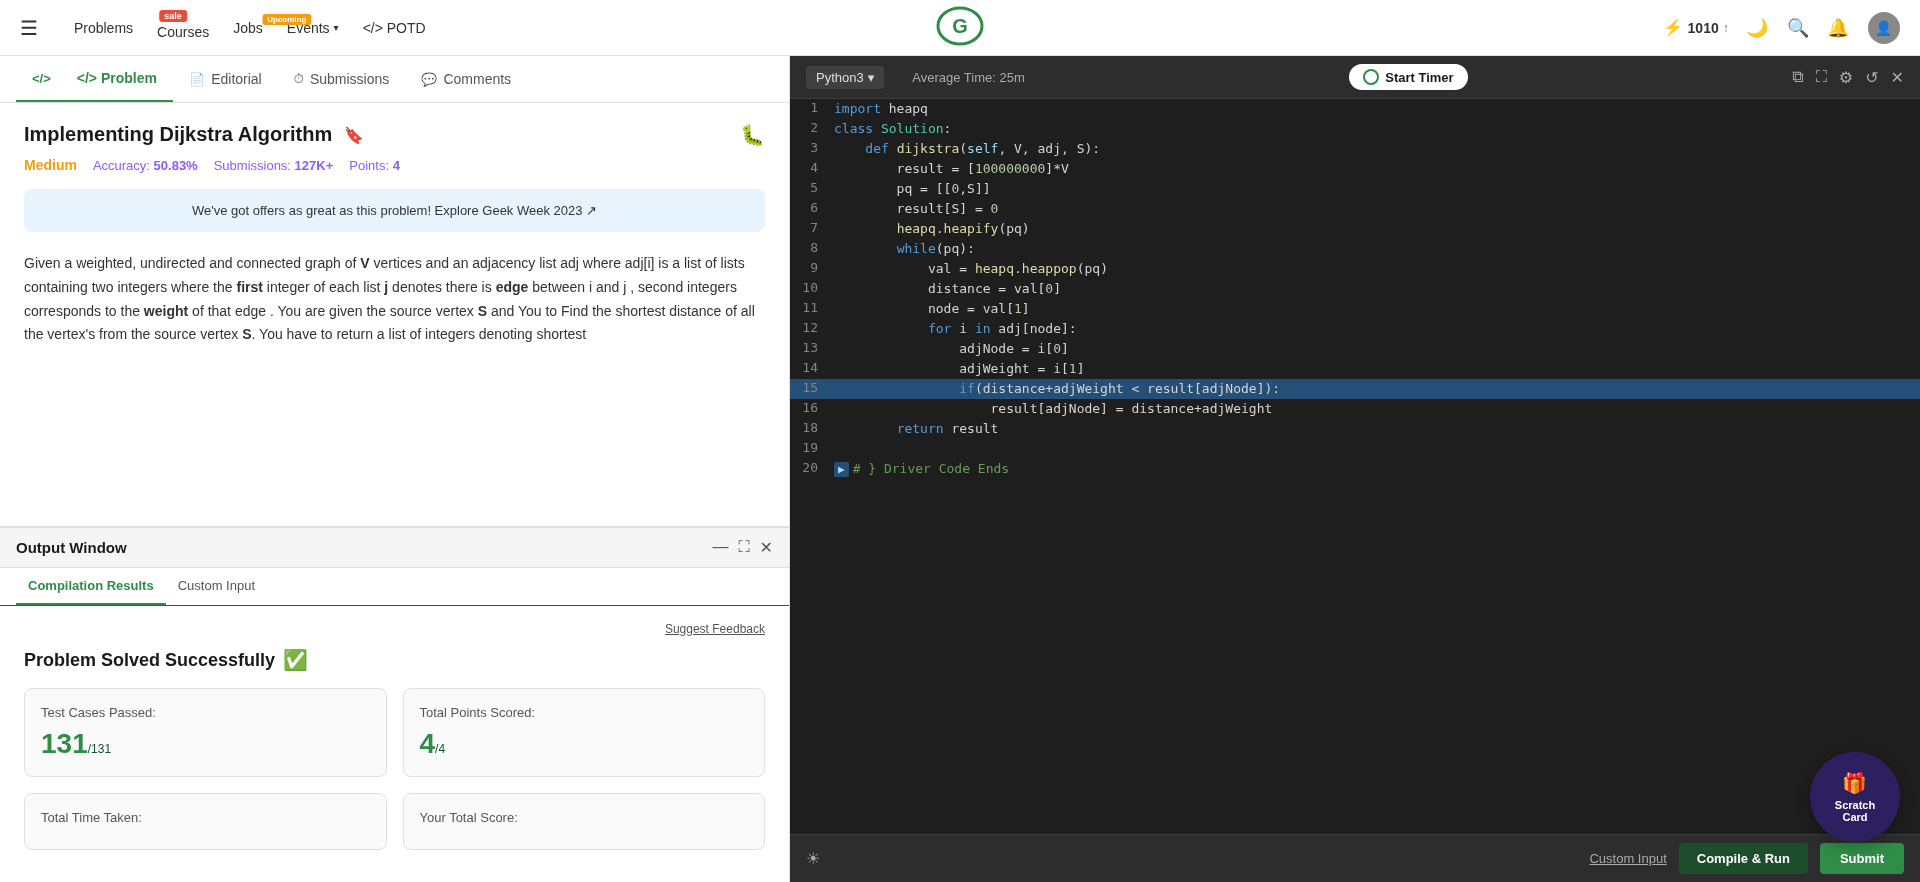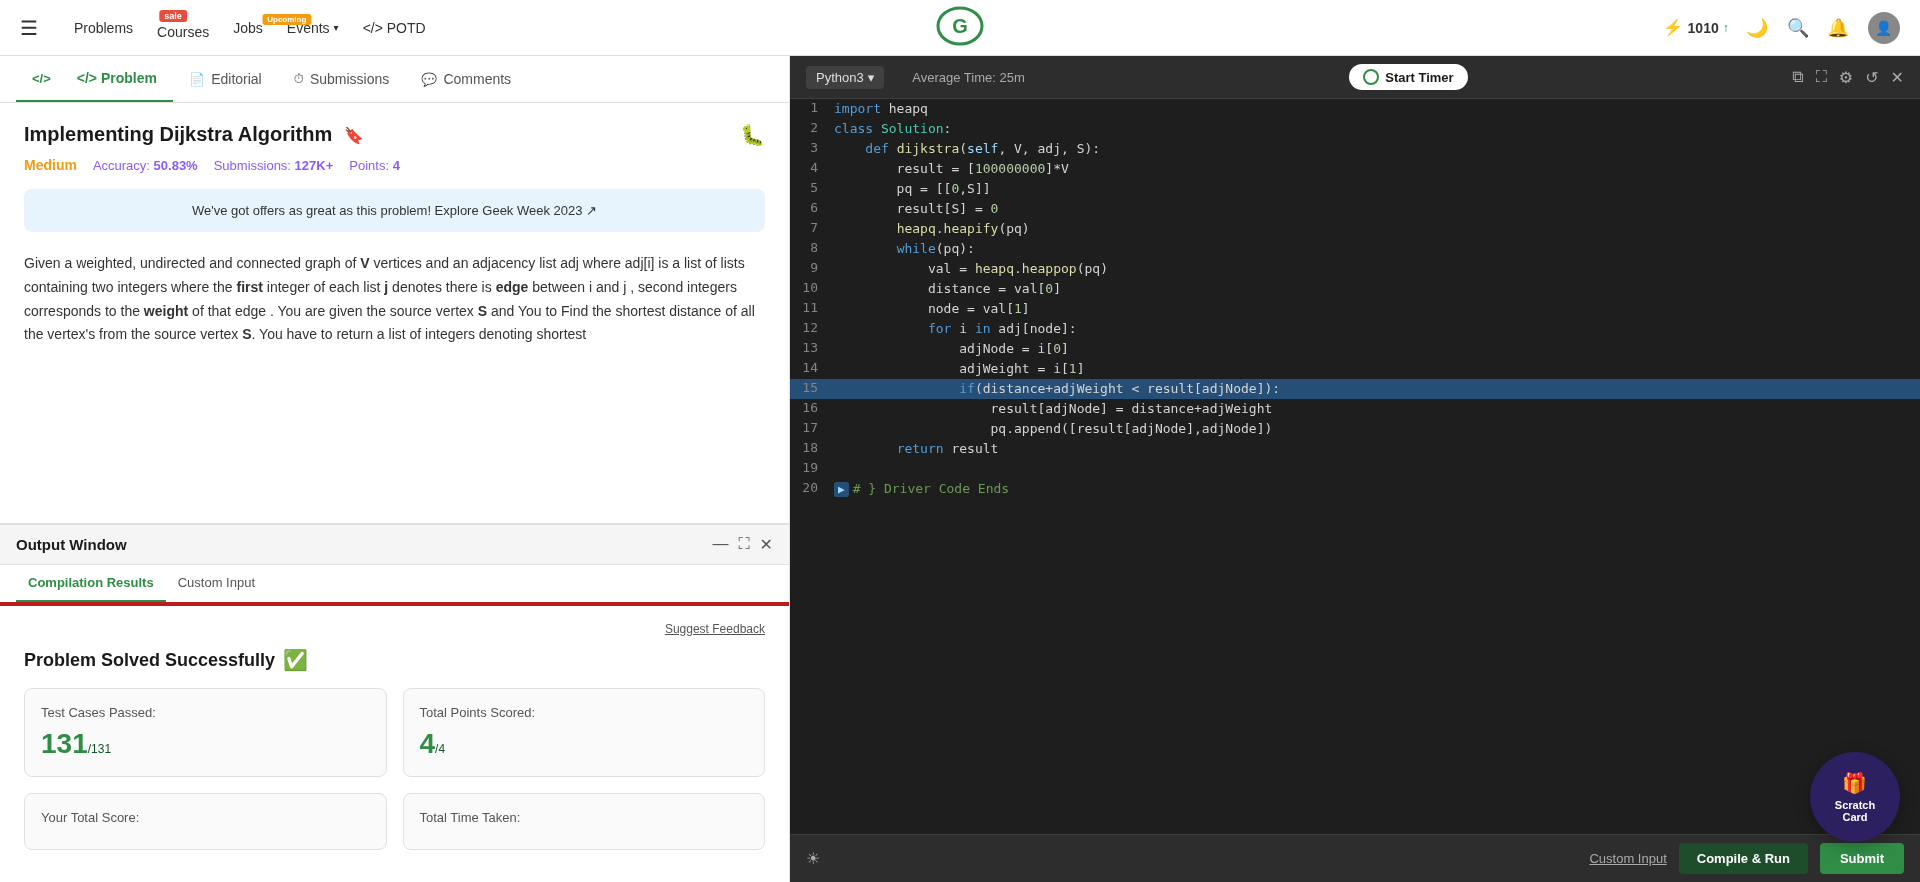--- a/index.html
+++ b/index.html
@@ -50,21 +50,21 @@
     .problem-meta { display: flex; align-items: center; gap: 16px; margin-bottom: 16px; }
     .difficulty { color: #f39c12; font-weight: 700; font-size: 14px; }
     .meta-item { font-size: 13px; color: #8b5cf6; }
     .meta-bold { font-weight: 600; }
     .promo-banner { background: #e8f4fd; border-radius: 8px; padding: 14px 20px; text-align: center; font-size: 13px; color: #333; margin-bottom: 20px; cursor: pointer; }
     .problem-desc { font-size: 14px; line-height: 1.7; color: #333; }
     .output-header { display: flex; align-items: center; justify-content: space-between; padding: 10px 16px; border-bottom: 1px solid #e0e0e0; background: #f5f5f5; }
     .output-title { font-size: 15px; font-weight: 700; color: #1a1a1a; }
     .output-controls { display: flex; gap: 10px; }
     .output-ctrl { font-size: 16px; color: #555; cursor: pointer; }
-    .output-tabs { display: flex; padding: 0 16px; border-bottom: 4px solid #b91c1c; }
+    .output-tabs { display: flex; padding: 0 16px; border-bottom: 1px solid #b91c1c; }
     .output-tab { padding: 10px 12px; font-size: 13px; color: #555; cursor: pointer; }
     .output-tab.active { color: #2f8d46; border-bottom: 2px solid #2f8d46; font-weight: 600; }
     .output-body { padding: 16px 24px; overflow-y: auto; max-height: 280px; }
     .suggest-feedback { text-align: right; font-size: 12px; color: #555; text-decoration: underline; cursor: pointer; margin-bottom: 12px; }
     .success-header { display: flex; align-items: center; gap: 8px; font-size: 18px; font-weight: 700; color: #1a1a1a; margin-bottom: 16px; }
     .success-icon { color: #2f8d46; font-size: 20px; }
     .results-grid { display: grid; grid-template-columns: 1fr 1fr; gap: 16px; margin-bottom: 16px; }
     .result-card { border: 1px solid #e0e0e0; border-radius: 8px; padding: 16px; background: #fafafa; }
     .result-label { font-size: 13px; color: #555; margin-bottom: 8px; }
     .result-value-large { font-size: 28px; font-weight: 700; color: #2f8d46; }
@@ -262,24 +262,24 @@
           <div class="result-card">
             <div class="result-label">Total Points Scored:</div>
             <div>
               <span class="score-value">4</span><span class="result-value-total">/4</span>
             </div>
           </div>
         </div>
 
         <div class="results-grid">
           <div class="result-card">
+            <div class="result-label">Total Time Taken:</div>
+          </div>
+          <div class="result-card">
             <div class="result-label">Your Total Score:</div>
-          </div>
-          <div class="result-card">
-            <div class="result-label">Total Time Taken:</div>
           </div>
         </div>
       </div>
     </div>
   </div>
 
   <div class="right-panel">
 
     <div class="editor-toolbar">
       <div class="editor-left">
@@ -364,24 +364,20 @@
           </div>
         <div class="code-line highlight-line">
             <span class="line-num">15</span>
             <span class="line-content">                <span class="kw">if</span>(distance+adjWeight &lt; result[adjNode]):</span>
           </div>
         <div class="code-line">
             <span class="line-num">16</span>
             <span class="line-content">                    result[adjNode] = distance+adjWeight</span>
           </div>
         <div class="code-line">
-            <span class="line-num">17</span>
-            <span class="line-content">                    pq.append([result[adjNode],adjNode])</span>
-          </div>
-        <div class="code-line">
             <span class="line-num">18</span>
             <span class="line-content">        <span class="kw">return</span> result</span>
           </div>
         <div class="code-line">
             <span class="line-num">19</span>
             <span class="line-content"> </span>
           </div>
         <div class="code-line">
             <span class="line-num">20</span>
             <span class="line-content"><span class="driver-badge">▶</span><span class="comment"># } Driver Code Ends</span></span>

